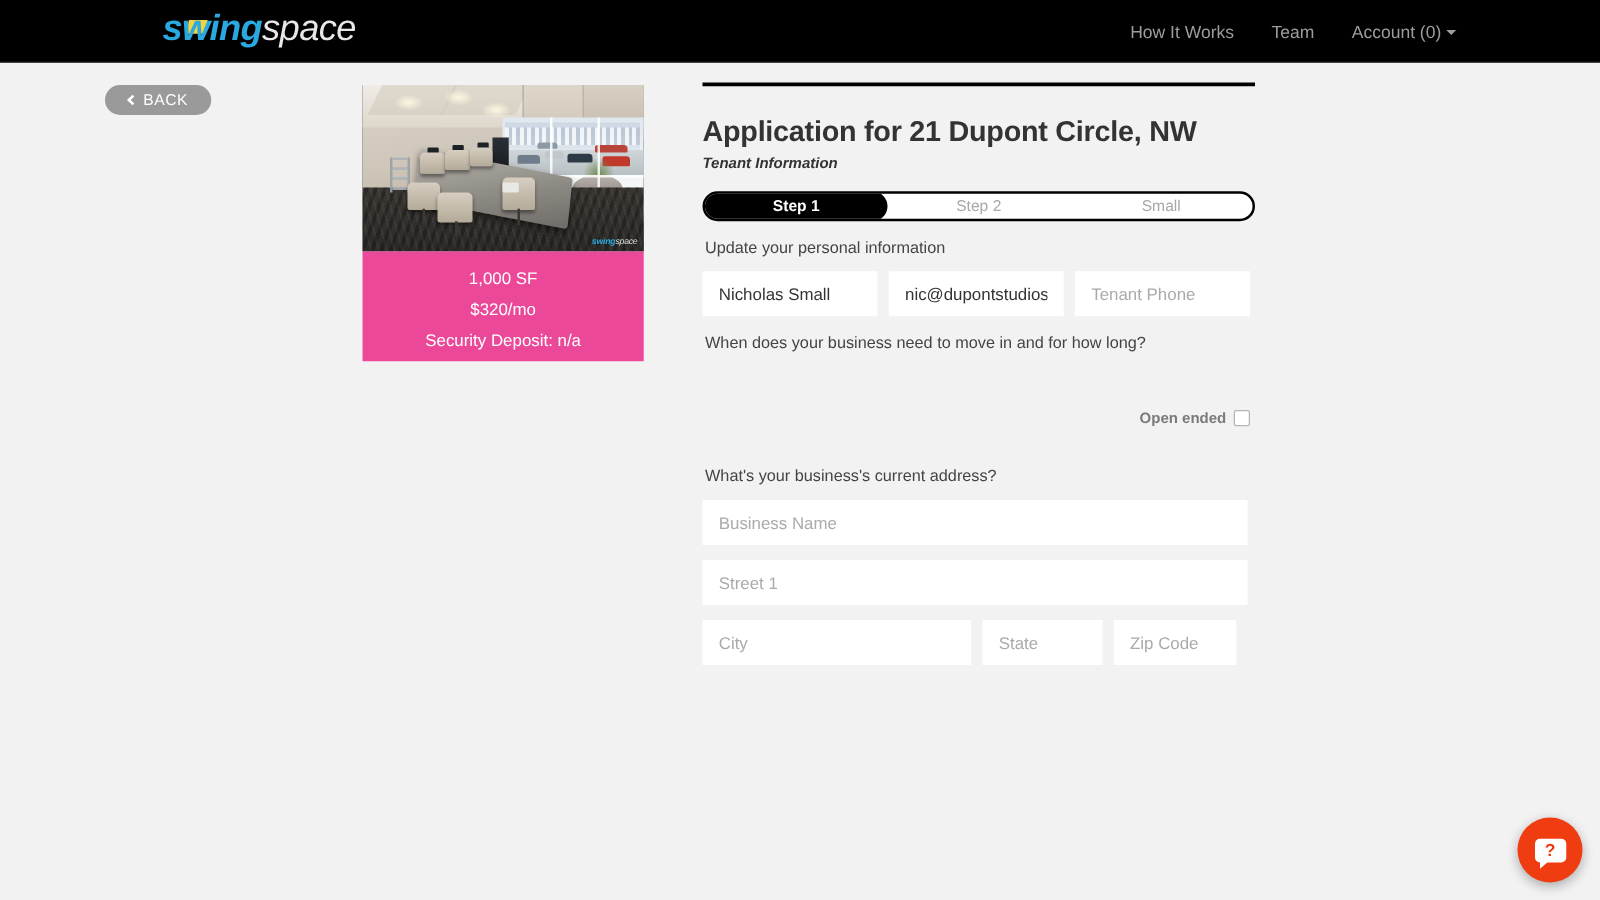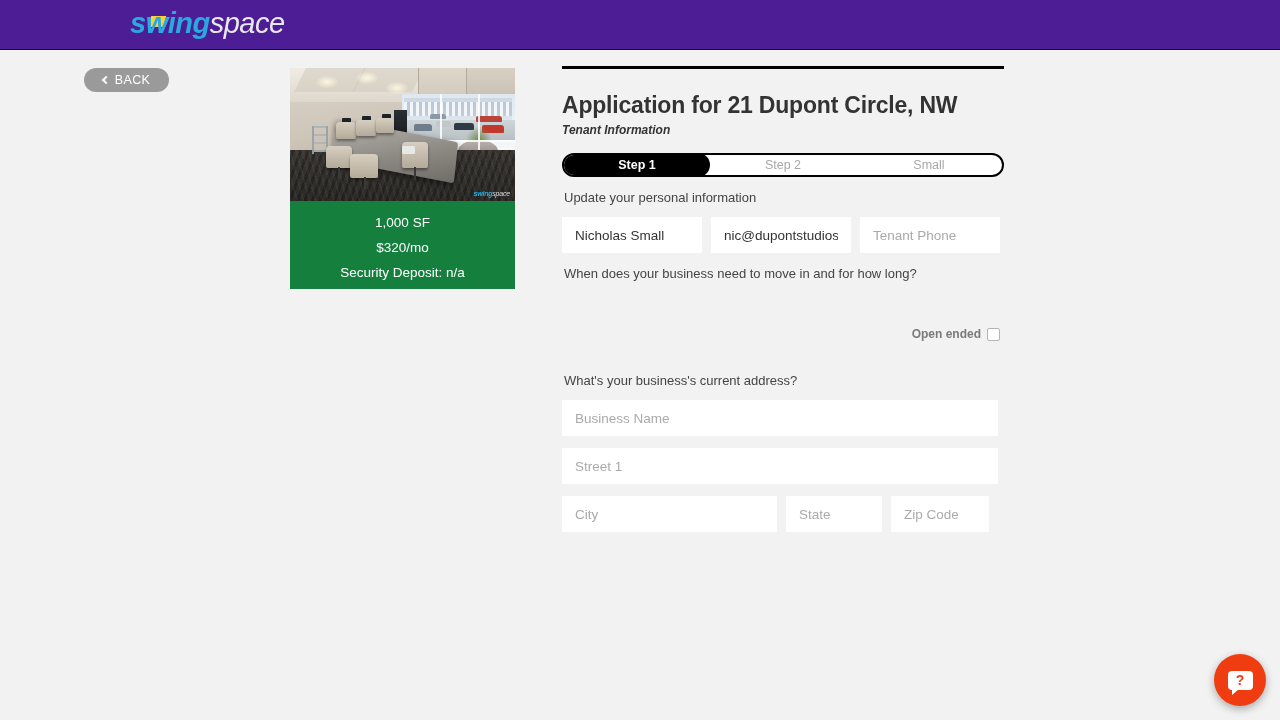--- a/index.html
+++ b/index.html
@@ -8,21 +8,21 @@
     width: 1280px; height: 720px;
     overflow: hidden;
     background: #f2f2f2;
     font-family: "Liberation Sans", sans-serif;
   }
 
   
   .header {
     position: absolute; top: 0; left: 0;
     width: 1280px; height: 50px;
-    background: #4c1d95;
+    background: #000000;
     border-bottom: 1px solid #111;
   }
   .logo {
     position: absolute; left: 130px; top: 7px;
     font-size: 29px; font-style: italic; font-weight: bold;
     letter-spacing: -0.5px;
     white-space: nowrap;
   }
   .logo .l-swing { color: #2aa9e0; position: relative; }
   .logo .l-space { color: #e8e8e8; font-weight: normal; }
@@ -206,21 +206,21 @@
   .ph-wm {
     position: absolute; right: 5px; bottom: 4px;
     font-size: 7px; font-style: italic; font-weight: bold;
     letter-spacing: -0.2px;
   }
   .ph-wm .s1 { color: #2aa9e0; }
   .ph-wm .s2 { color: #dcdcdc; font-weight: normal; }
 
   .card-info {
     width: 225px; height: 88px;
-    background: #15803d;
+    background: #ec4899;
     color: #ffffff;
     text-align: center;
     padding-top: 9px;
   }
   .card-info div {
     font-size: 13.5px;
     line-height: 25px;
   }
 
   
@@ -363,20 +363,31 @@
   }
 </style>
 </head>
 <body>
 
 <div class="header">
   <div class="logo">
     <span class="l-swing"><span class="wdot"></span><span class="fg">swing</span></span><span class="l-space">space</span>
   </div>
 
+  <div class="nav">
+    <div class="nav-item">
+      <span>How It Works</span>
+    </div>
+    <div class="nav-item">
+      <span>Team</span>
+    </div>
+    <div class="nav-item">
+      <span>Account (0)</span><span class="caret"></span>
+    </div>
+  </div>
 </div>
 
 <div class="back-btn">
   <span class="back-chev"></span>
   <span>BACK</span>
 </div>
 
 <div class="card">
   <div class="card-photo">
     <div class="ph-wall"></div>

